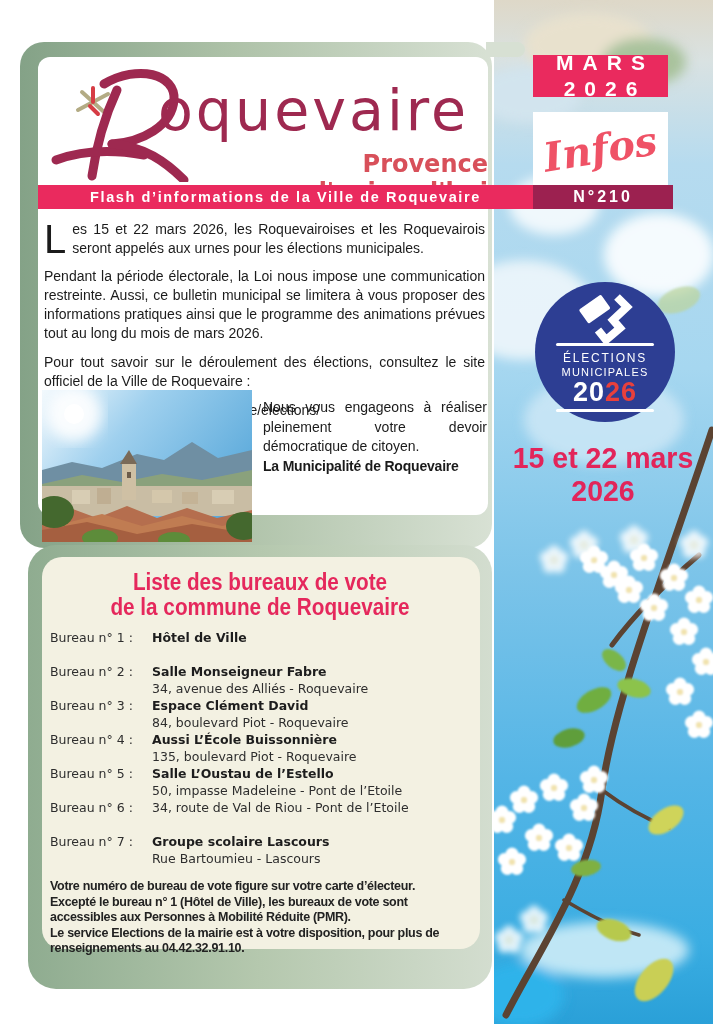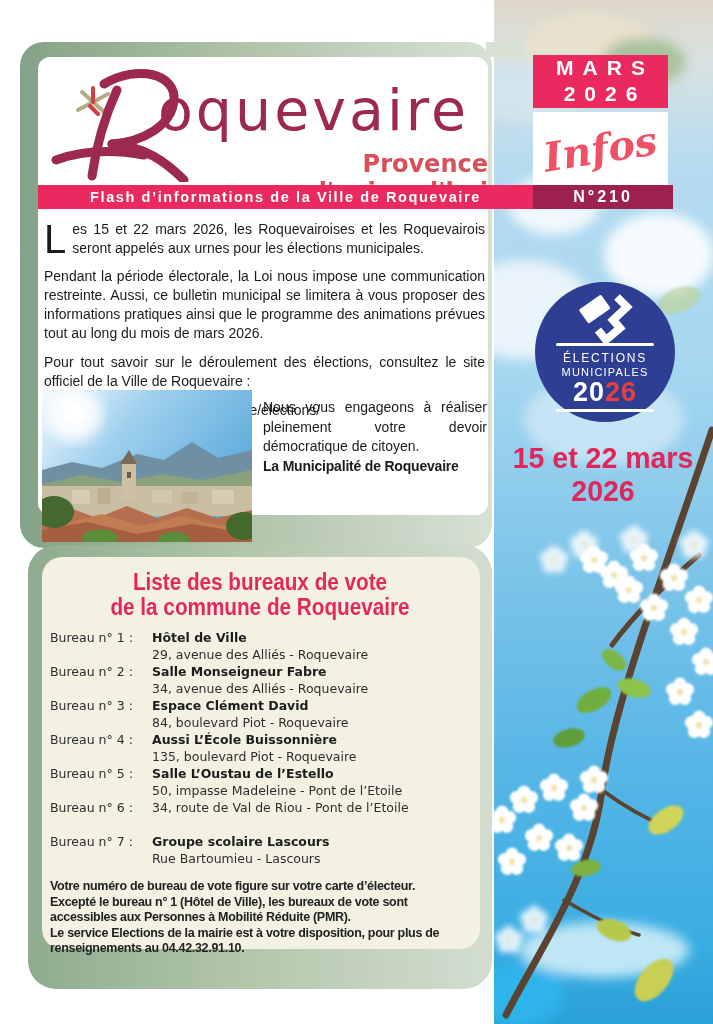--- a/index.html
+++ b/index.html
@@ -24,22 +24,22 @@
   .logo-sub{left:206px;top:150px;width:282px;z-index:4;font-family:"DejaVu Sans",sans-serif;
             font-weight:bold;font-size:24px;color:#d8505a;text-align:right;letter-spacing:0px;}
 
   
   .flash-band{left:38px;top:185px;width:495px;height:24px;background:#ea2a5e;z-index:5;
               display:flex;align-items:center;justify-content:center;}
   .flash-band span{color:#fff;font-weight:bold;font-size:14.5px;letter-spacing:1.6px;}
   .issue-box{left:533px;top:185px;width:140px;height:24px;background:#9c2150;z-index:5;
              display:flex;align-items:center;justify-content:center;}
   .issue-box span{color:#fff;font-weight:bold;font-size:16px;letter-spacing:3px;}
-  .mars-box{left:533px;top:55px;width:135px;height:53px;background:#ea2a5e;z-index:5;
-            display:flex;flex-direction:column;align-items:center;justify-content:flex-start;}
+  .mars-box{left:533px;top:55px;width:135px;height:42px;background:#ea2a5e;z-index:5;
+            display:flex;flex-direction:column;align-items:center;justify-content:center;}
   .mars-box div{color:#fff;font-weight:bold;font-size:21px;line-height:26px;letter-spacing:9px;text-indent:9px;}
   .infos-box{left:533px;top:112px;width:135px;height:73px;background:#fff;z-index:5;
              display:flex;align-items:center;justify-content:center;}
   .infos-box span{font-family:"DejaVu Serif",serif;font-style:italic;font-weight:bold;
                   color:#ef5266;font-size:40px;transform:rotate(-9deg);display:block;}
 
   
   .badge{left:535px;top:282px;width:140px;height:140px;border-radius:50%;background:#2d3e93;z-index:5;
          display:flex;flex-direction:column;align-items:center;}
   .badge-line{width:98px;height:3px;background:#fff;border-radius:2px;}
@@ -286,21 +286,20 @@
     <div class="bureaux-box">
       <h2 class="bureaux-title">
         <span style="display:block">Liste des bureaux de vote</span>
         <span style="display:block">de la commune de Roquevaire</span>
       </h2>
       <div class="bureaux-list">
         <div class="row">
           <div class="lbl">Bureau n° 1 :</div>
           <div class="det">
               <div class="nm">Hôtel de Ville</div>
-              <div class="ad">29, avenue des Alliés - Roquevaire</div>
             </div>
         </div>
         <div class="row">
           <div class="lbl">Bureau n° 2 :</div>
           <div class="det">
               <div class="nm">Salle Monseigneur Fabre</div>
               <div class="ad">34, avenue des Alliés - Roquevaire</div>
             </div>
         </div>
         <div class="row">

